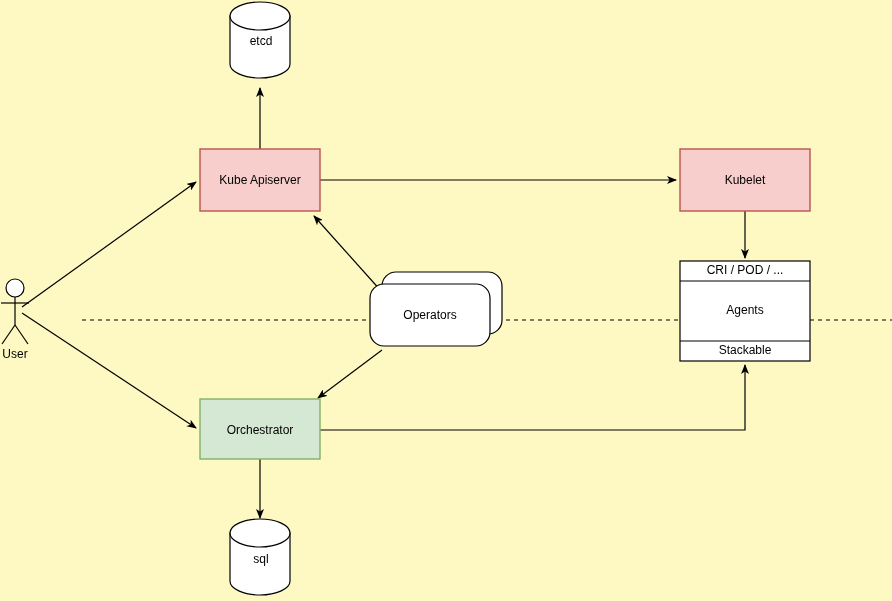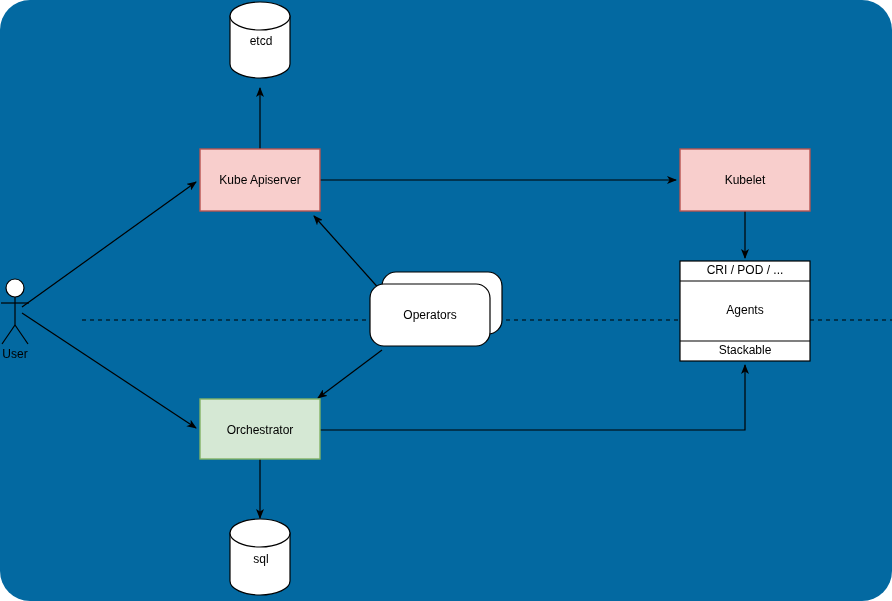--- a/index.html
+++ b/index.html
@@ -4,24 +4,23 @@
 <style>
   html, body {
     margin: 0;
     padding: 0;
     background: #ffffff;
   }
   #canvas {
     position: relative;
     width: 892px;
     height: 601px;
-    background: #0369a1;
+    background: #fef9c3;
     font-family: "Liberation Sans", sans-serif;
     overflow: hidden;
-    border-radius: 30px;
   }
   #diagram-svg {
     position: absolute;
     top: 0;
     left: 0;
     width: 892px;
     height: 601px;
   }
   .node-label {
     font-family: "Liberation Sans", sans-serif;

